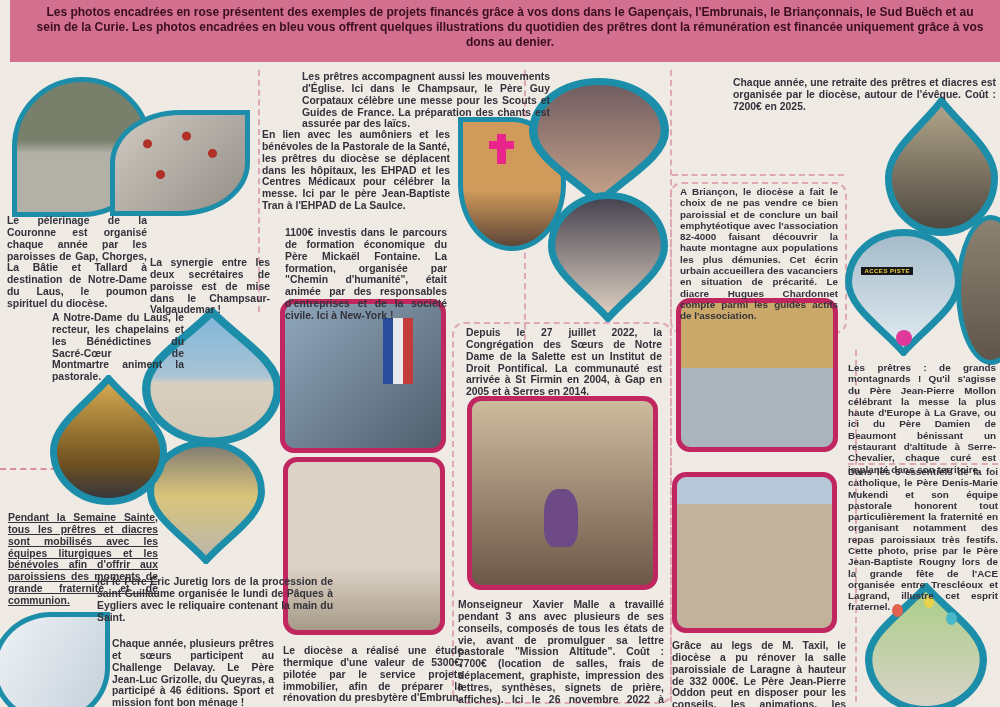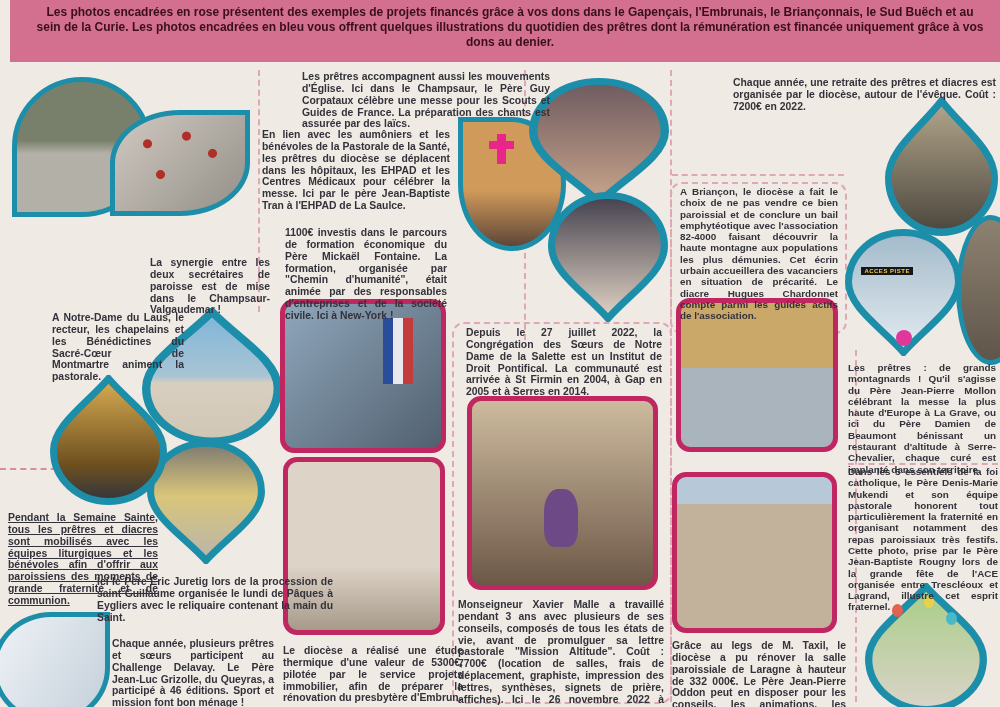--- a/index.html
+++ b/index.html
@@ -240,30 +240,31 @@
   <div class="ph" id="ph-h">
       <div class="prect"></div>
     </div>
   <div class="ph" id="ph-i">
       <div class="prect"></div>
     </div>
   <div class="ph" id="ph-j">
       <div class="prect"></div>
     </div>
 
+  <div class="tb" id="t-couronne">Le pèlerinage de la Couronne est organisé chaque année par les paroisses de Gap, Chorges, La Bâtie et Tallard à destination de Notre-Dame du Laus, le poumon spirituel du diocèse.</div>
   <div class="tb" id="t-laus">A Notre-Dame du Laus, le recteur, les chapelains et les Bénédictines du Sacré-Cœur de Montmartre animent la pastorale.</div>
   <div class="tb" id="t-semaine1">Pendant la Semaine Sainte, tous les prêtres et diacres sont mobilisés avec les équipes liturgiques et les bénévoles afin d'offrir aux paroissiens des moments de grande fraternité et de communion.</div>
   <div class="tb" id="t-semaine2">Ici le Père Eric Juretig lors de la procession de saint Guillaume organisée le lundi de Pâques à Eygliers avec le reliquaire contenant la main du Saint.</div>
   <div class="tb" id="t-delavay">Chaque année, plusieurs prêtres et sœurs participent au Challenge Delavay. Le Père Jean-Luc Grizolle, du Queyras, a participé à 46 éditions. Sport et mission font bon ménage !</div>
   <div class="tb" id="t-synergie">La synergie entre les deux secrétaires de paroisse est de mise dans le Champsaur-Valgaudemar !</div>
   <div class="tb" id="t-scouts">Les prêtres accompagnent aussi les mouvements d'Église. Ici dans le Champsaur, le Père Guy Corpataux célèbre une messe pour les Scouts et Guides de France. La préparation des chants est assurée par des laïcs.</div>
   <div class="tb" id="t-sante">En lien avec les aumôniers et les bénévoles de la Pastorale de la Santé, les prêtres du diocèse se déplacent dans les hôpitaux, les EHPAD et les Centres Médicaux pour célébrer la messe. Ici par le père Jean-Baptiste Tran à l'EHPAD de La Saulce.</div>
   <div class="tb" id="t-formation">1100€ investis dans le parcours de formation économique du Père Mickaël Fontaine. La formation, organisée par "Chemin d'humanité", était animée par des responsables d'entreprises et de la société civile. Ici à New-York !</div>
   <div class="tb" id="t-salette">Depuis le 27 juillet 2022, la Congrégation des Sœurs de Notre Dame de la Salette est un Institut de Droit Pontifical. La communauté est arrivée à St Firmin en 2004, à Gap en 2005 et à Serres en 2014.</div>
   <div class="tb" id="t-malle">Monseigneur Xavier Malle a travaillé pendant 3 ans avec plusieurs de ses conseils, composés de tous les états de vie, avant de promulguer sa lettre pastorale "Mission Altitude". Coût : 7700€ (location de salles, frais de déplacement, graphiste, impression des lettres, synthèses, signets de prière, affiches). Ici le 26 novembre 2022 à Notre-Dame du Laus, jour de la promulgation officielle.</div>
   <div class="tb" id="t-thermique">Le diocèse a réalisé une étude thermique d'une valeur de 5300€, pilotée par le service projets immobilier, afin de préparer la rénovation du presbytère d'Embrun.</div>
-  <div class="tb" id="t-retraite">Chaque année, une retraite des prêtres et diacres est organisée par le diocèse, autour de l'évêque. Coût : 7200€ en 2022.</div>
+  <div class="tb" id="t-retraite">Chaque année, une retraite des prêtres et diacres est organisée par le diocèse, autour de l'évêque. Coût : 7200€ en 2025.</div>
   <div class="tb small" id="t-briancon">A Briançon, le diocèse a fait le choix de ne pas vendre ce bien paroissial et de conclure un bail emphytéotique avec l'association 82-4000 faisant découvrir la haute montagne aux populations les plus démunies. Cet écrin urbain accueillera des vacanciers en situation de précarité. Le diacre Hugues Chardonnet compte parmi les guides actifs de l'association.</div>
   <div class="tb small" id="t-montagnards">Les prêtres : de grands montagnards ! Qu'il s'agisse du Père Jean-Pierre Mollon célébrant la messe la plus haute d'Europe à La Grave, ou ici du Père Damien de Beaumont bénissant un restaurant d'altitude à Serre-Chevalier, chaque curé est implanté dans son territoire.</div>
   <div class="tb small" id="t-essentiels">Dans les 5 essentiels de la foi catholique, le Père Denis-Marie Mukendi et son équipe pastorale honorent tout particulièrement la fraternité en organisant notamment des repas paroissiaux très festifs. Cette photo, prise par le Père Jean-Baptiste Rougny lors de la grande fête de l'ACE organisée entre Trescléoux et Lagrand, illustre cet esprit fraternel.</div>
   <div class="tb" id="t-taxil">Grâce au legs de M. Taxil, le diocèse a pu rénover la salle paroissiale de Laragne à hauteur de 332 000€. Le Père Jean-Pierre Oddon peut en disposer pour les conseils, les animations, les formations et la messe en hiver.</div>
 
 </div>
 
 </body></html>

